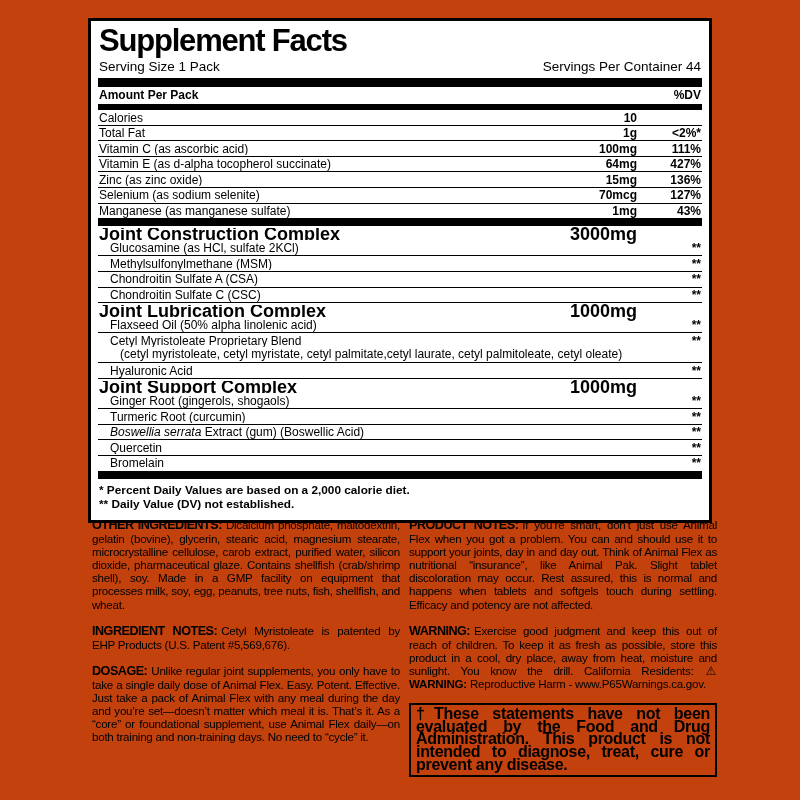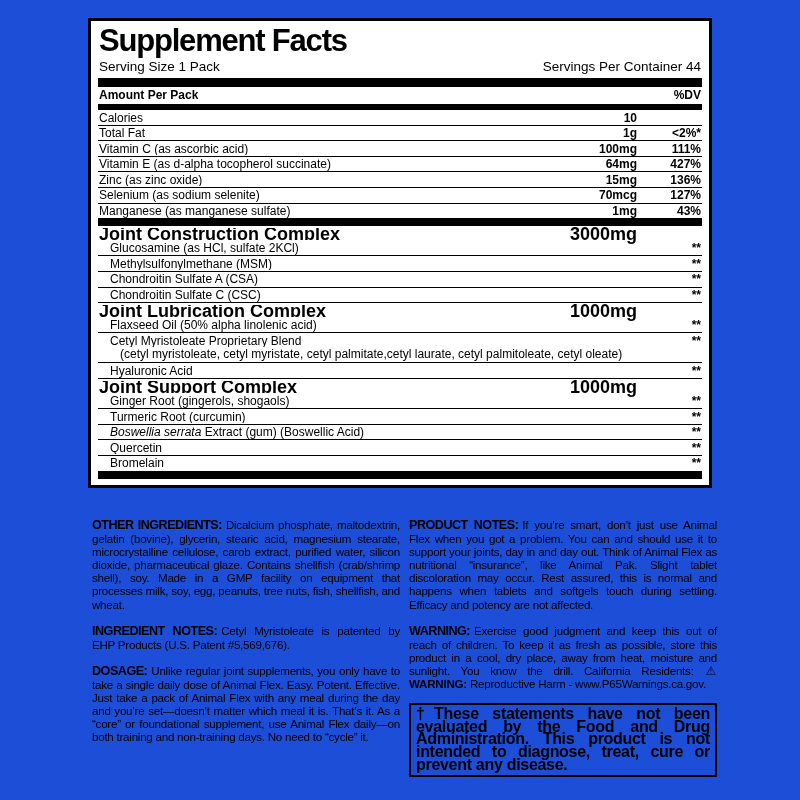--- a/index.html
+++ b/index.html
@@ -1,17 +1,17 @@
 <!DOCTYPE html>
 <html><head>
 <meta charset="utf-8">
 <style>
   html,body{margin:0;padding:0;background:#ffffff;}
   body{width:800px;height:800px;font-family:"Liberation Sans",sans-serif;color:#000;}
-  .page{position:relative;width:800px;height:800px;background:#1d4ed8;overflow:hidden;}
+  .page{position:relative;width:800px;height:800px;background:#c2410c;overflow:hidden;}
 
   
   .panel{position:absolute;left:88px;top:18px;width:624px;box-sizing:border-box;
          border:3px solid #000;background:#fff;padding:2px 7px 6px 7px;}
   .title{font-size:31px;font-weight:bold;letter-spacing:-1.2px;line-height:34px;padding:1px 1px 0 1px;}
   .serving-row{display:flex;justify-content:space-between;font-size:13.5px;line-height:17px;padding:0 1px 3px 1px;gap:36px;}
   .bar{background:#000;margin:0 0;}
   .bar-thick{height:9px;}
   .bar-med{height:6px;}
   .bar-big{height:8px;}
@@ -160,20 +160,24 @@
       <span class="nm">Quercetin</span>
       <span class="dv">**</span>
     </div>
     <div class="row sub nb">
       <span class="nm">Bromelain</span>
       <span class="dv">**</span>
     </div>
 
     <div class="bar bar-big"></div>
 
+    <div class="footnotes">
+      <div>* Percent Daily Values are based on a 2,000 calorie diet.</div>
+      <div>** Daily Value (DV) not established.</div>
+    </div>
   </div>
 
   <div class="columns">
 
     <div class="col">
       <div class="sec"><span class="sec-h">OTHER INGREDIENTS:</span><span>Dicalcium phosphate, maltodextrin, gelatin (bovine), glycerin, stearic acid, magnesium stearate, microcrystalline cellulose, carob extract, purified water, silicon dioxide, pharmaceutical glaze. Contains shellfish (crab/shrimp shell), soy. Made in a GMP facility on equipment that processes milk, soy, egg, peanuts, tree nuts, fish, shellfish, and wheat.</span></div>
       <div class="sec"><span class="sec-h">INGREDIENT NOTES:</span><span>Cetyl Myristoleate is patented by EHP Products (U.S. Patent #5,569,676).</span></div>
       <div class="sec"><span class="sec-h">DOSAGE:</span><span>Unlike regular joint supplements, you only have to take a single daily dose of Animal Flex. Easy. Potent. Effective. Just take a pack of Animal Flex with any meal during the day and you’re set—doesn’t matter which meal it is. That’s it. As a “core” or foundational supplement, use Animal Flex daily—on both training and non-training days. No need to “cycle” it.</span></div>
     </div>
 

